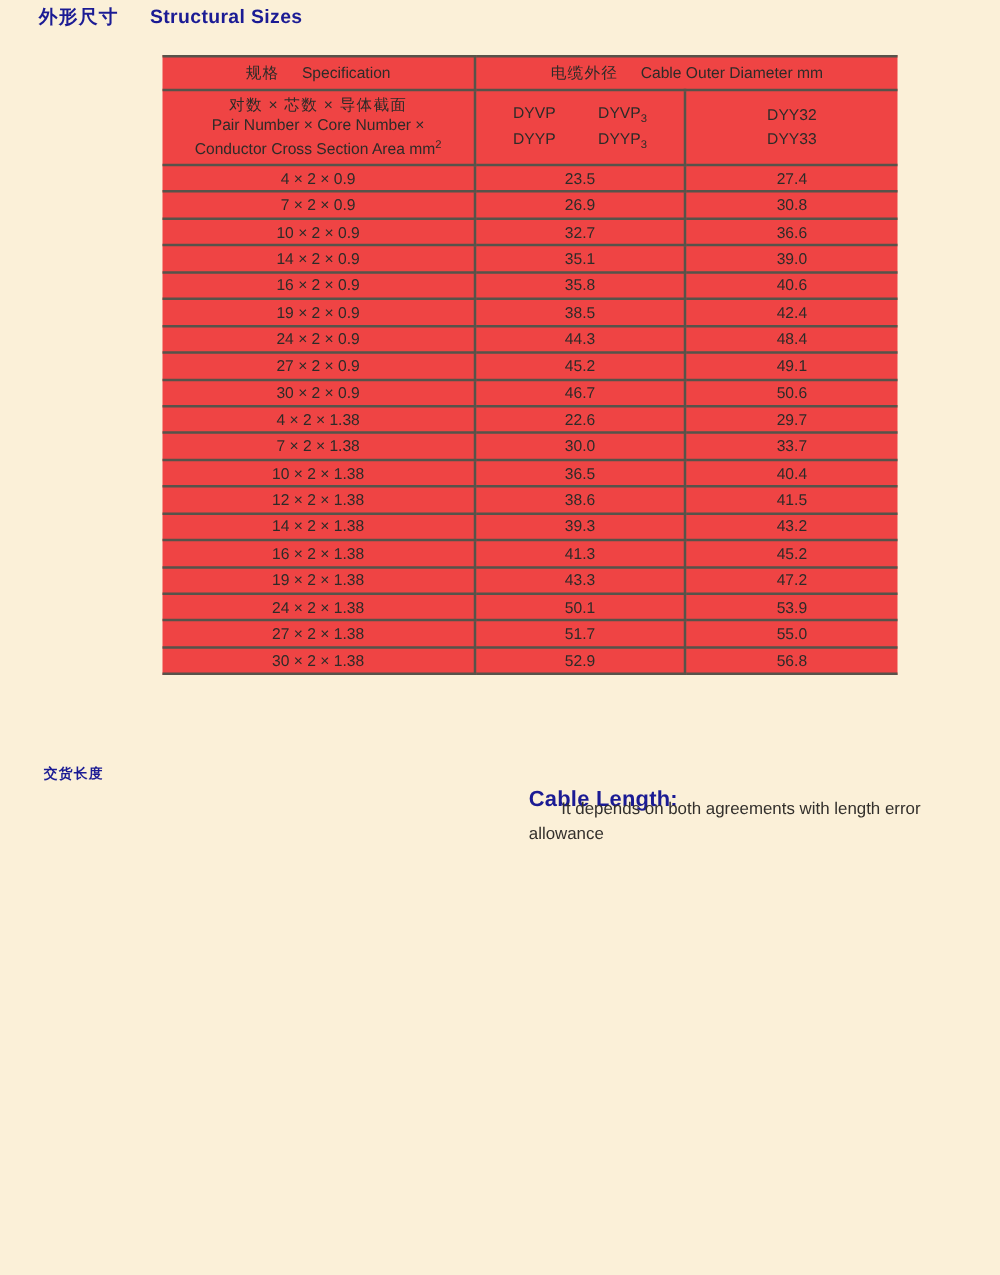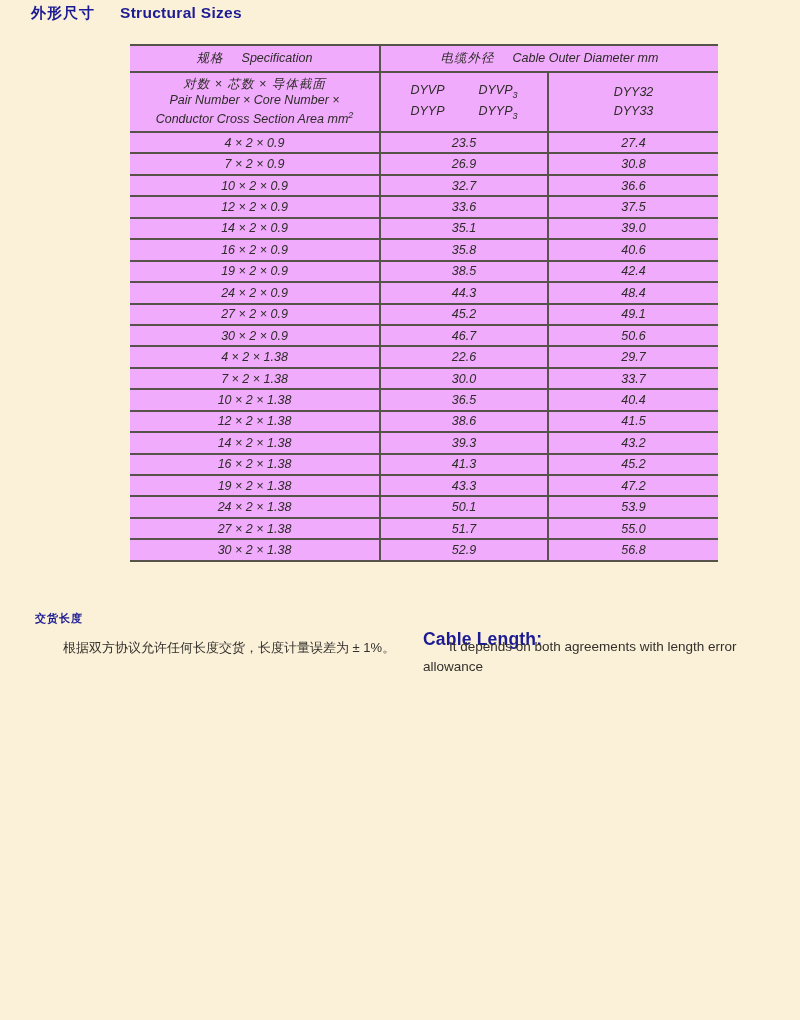--- a/index.html
+++ b/index.html
@@ -34,22 +34,21 @@
     letter-spacing: 0.3px;
   }
 
   
   table.spec-table {
     position: absolute;
     left: 130px; top: 44px;
     width: 588px;
     border-collapse: collapse;
     table-layout: fixed;
-    background: #f0abfc;
-    font-style: italic;
+    background: #ef4444;
   }
   table.spec-table td {
     text-align: center;
     vertical-align: middle;
     font-size: 12.5px;
     color: #2e2b28;
     padding: 0;
   }
   .hr1 td {
     height: 27px;
@@ -141,25 +140,20 @@
       <td class="vline-r">7 × 2 × 0.9</td>
       <td class="vline-r">26.9</td>
       <td>30.8</td>
     </tr>
         <tr>
       <td class="vline-r">10 × 2 × 0.9</td>
       <td class="vline-r">32.7</td>
       <td>36.6</td>
     </tr>
         <tr>
-      <td class="vline-r">12 × 2 × 0.9</td>
-      <td class="vline-r">33.6</td>
-      <td>37.5</td>
-    </tr>
-        <tr>
       <td class="vline-r">14 × 2 × 0.9</td>
       <td class="vline-r">35.1</td>
       <td>39.0</td>
     </tr>
         <tr>
       <td class="vline-r">16 × 2 × 0.9</td>
       <td class="vline-r">35.8</td>
       <td>40.6</td>
     </tr>
         <tr>
@@ -229,20 +223,19 @@
     </tr>
         <tr>
       <td class="vline-r">30 × 2 × 1.38</td>
       <td class="vline-r">52.9</td>
       <td>56.8</td>
     </tr>
       </tbody>
   </table>
 
   <div class="section-heading" id="delivery-heading-zh">交货长度</div>
-  <div class="section-body" id="delivery-body-zh">根据双方协议允许任何长度交货，长度计量误差为 ± 1%。</div>
 
   <div class="section-heading" id="delivery-heading-en">Cable Length:</div>
   <div class="section-body" id="delivery-body-en">
     <span>It depends on both agreements with length error allowance</span>
   </div>
 
 </div>
 
 </body></html>

